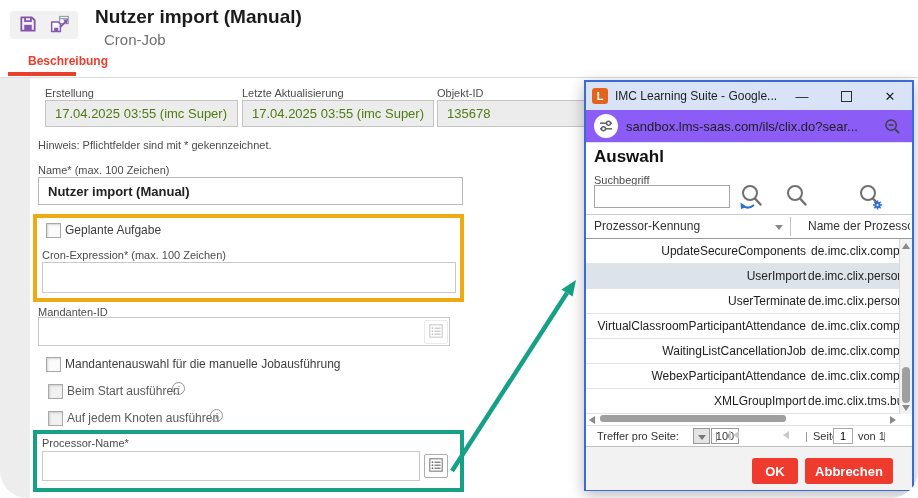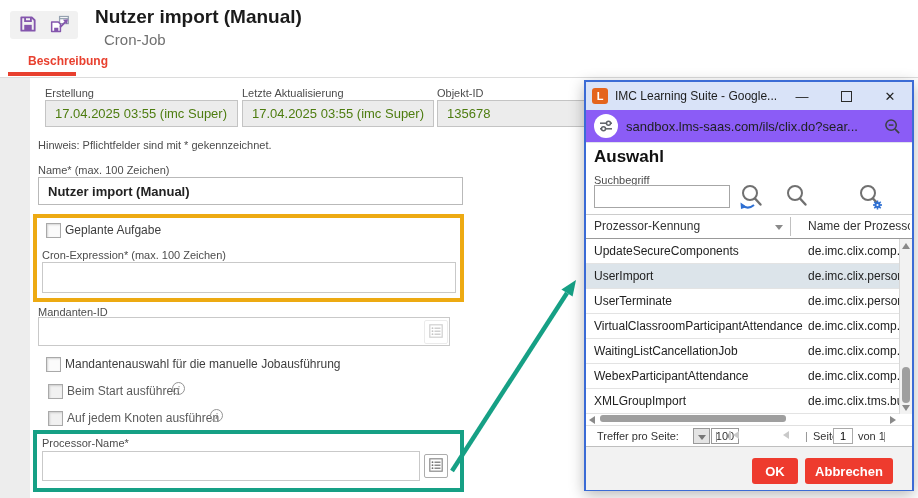--- a/index.html
+++ b/index.html
@@ -1,16 +1,16 @@
 <!DOCTYPE html>
 <html><head>
 <meta charset="utf-8">
 <style>
   html,body{margin:0;padding:0;background:#fff;font-family:"Liberation Sans",sans-serif;}
-  #stage{position:relative;width:918px;height:498px;background:#fff;overflow:hidden;}
+  #stage{position:relative;width:918px;height:498px;background:#fff;overflow:hidden;border-radius:27px;}
 
   
   .toolbar{position:absolute;left:10px;top:11px;width:68px;height:28px;background:#f1f1f1;border-radius:3px;
     display:flex;align-items:center;justify-content:center;gap:8px;}
   .tbtn{border:none;background:transparent;padding:0;width:24px;height:24px;display:flex;align-items:center;justify-content:center;cursor:pointer;}
   .page-title{position:absolute;left:95px;top:6px;font-size:19px;font-weight:bold;color:#1b1b1b;}
   .page-subtitle{position:absolute;left:96px;top:31px;font-size:15px;color:#707070;margin-left:8px;}
   .tab{position:absolute;left:8px;top:54px;font-size:12px;font-weight:bold;color:#e8402f;cursor:pointer;margin-left:20px;}
   .tab-underline{position:absolute;left:8px;top:72px;width:68px;height:4px;background:#e8402f;}
   .header-divider{position:absolute;left:0;top:77px;width:918px;height:1px;background:#dcdcdc;}
@@ -61,21 +61,21 @@
   .psearch{position:absolute;left:8px;top:42px;width:136px;height:23px;border:1px solid #a6a6a6;box-sizing:border-box;
     font:12px "Liberation Sans",sans-serif;padding:0 5px;}
   .pico{position:absolute;top:40px;background:transparent;border:none;padding:0;cursor:pointer;}
   .thead{position:absolute;left:0;top:71px;width:326px;height:25px;border-top:1px solid #ccc;border-bottom:1px solid #999;box-sizing:border-box;}
   .th1{position:absolute;left:8px;top:0;line-height:23px;font-size:12px;color:#333;cursor:pointer;}
   .th2{position:absolute;left:222px;top:0;width:102px;line-height:23px;font-size:12px;color:#333;
     white-space:nowrap;overflow:hidden;cursor:pointer;}
   .th-divider{position:absolute;left:204px;top:2px;width:1px;height:19px;background:#c0c0c0;}
   .filter-arrow{position:absolute;left:189px;top:10px;width:0;height:0;border-left:4px solid transparent;
     border-right:4px solid transparent;border-top:5px solid #8a8a8a;cursor:pointer;}
-  .rows{position:absolute;left:0;top:96px;width:326px;height:175px;}
+  .rows{position:absolute;left:0;top:96px;width:326px;height:175px;text-align:right;}
   .row{position:relative;height:25px;border-bottom:1px solid #e3e3e3;box-sizing:border-box;cursor:pointer;}
   .row.selected{background:#dce4ea;}
   .c1{position:absolute;left:8px;top:0;width:212px;line-height:24px;font-size:12px;color:#222;white-space:nowrap;overflow:hidden;}
   .c2{position:absolute;left:222px;top:0;width:95px;line-height:24px;font-size:12px;color:#222;white-space:nowrap;overflow:hidden;}
   .vscroll{position:absolute;right:0;top:96px;width:13px;height:175px;background:#f2f2f2;border-left:1px solid #d8d8d8;box-sizing:border-box;cursor:pointer;}
   .tri-up{position:absolute;left:2px;top:4px;width:0;height:0;border-left:4px solid transparent;border-right:4px solid transparent;border-bottom:6px solid #8a8a8a;}
   .tri-down{position:absolute;left:2px;bottom:3px;width:0;height:0;border-left:4px solid transparent;border-right:4px solid transparent;border-top:6px solid #8a8a8a;}
   .vthumb{position:absolute;left:2px;top:128px;width:8px;height:36px;background:#9f9f9f;border-radius:4px;}
   .hscroll{position:absolute;left:0;top:271px;width:326px;height:11px;cursor:pointer;}
   .tri-left{position:absolute;left:3px;top:2px;width:0;height:0;border-top:4px solid transparent;border-bottom:4px solid transparent;border-right:6px solid #8a8a8a;}

